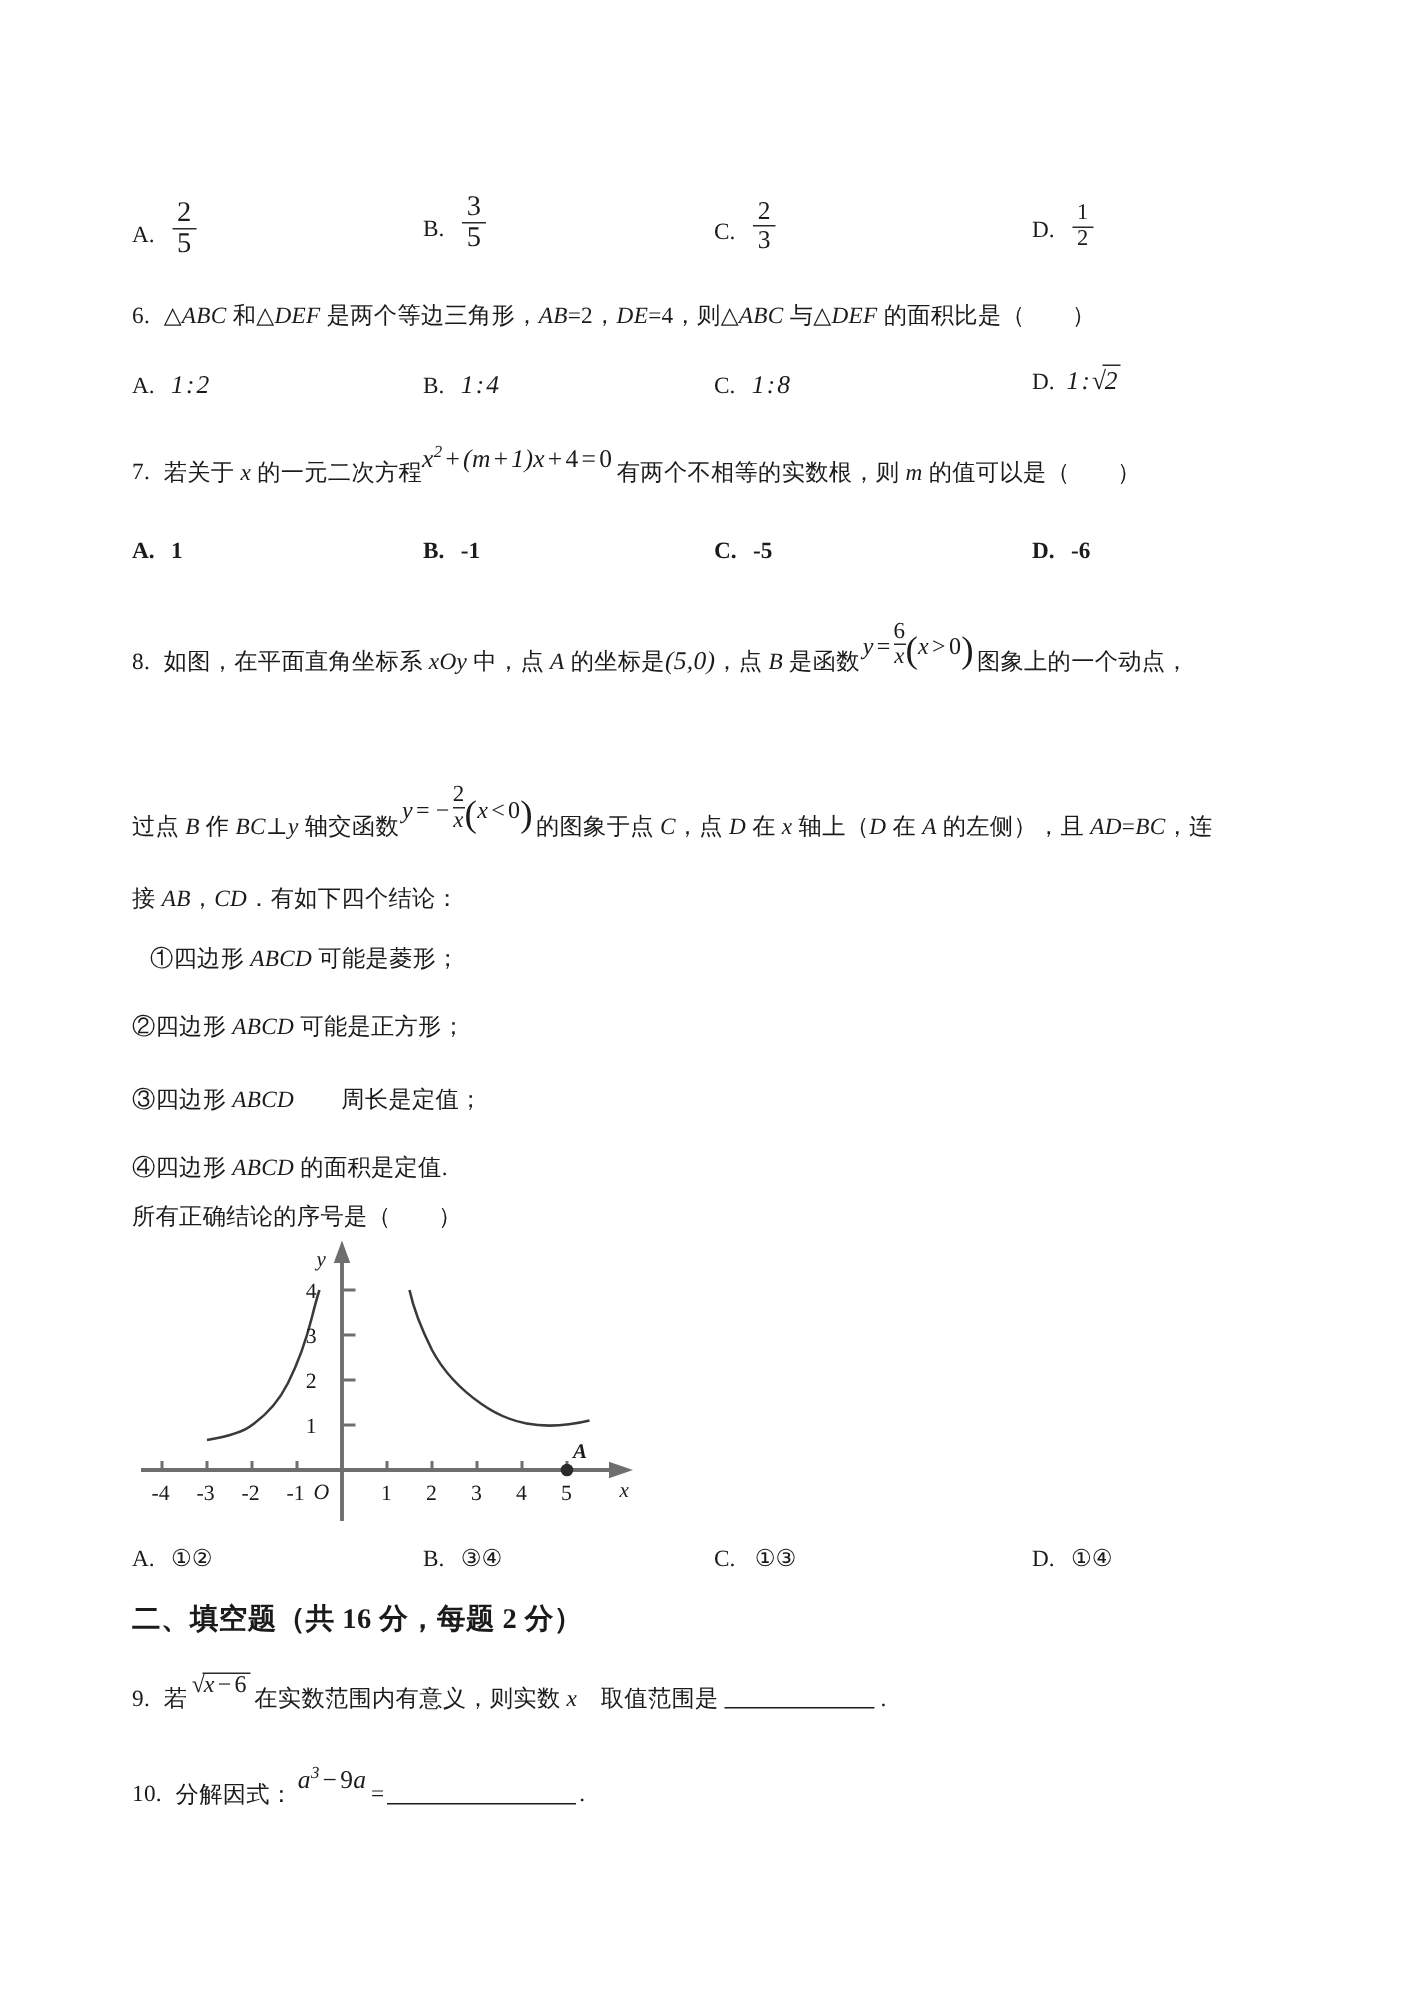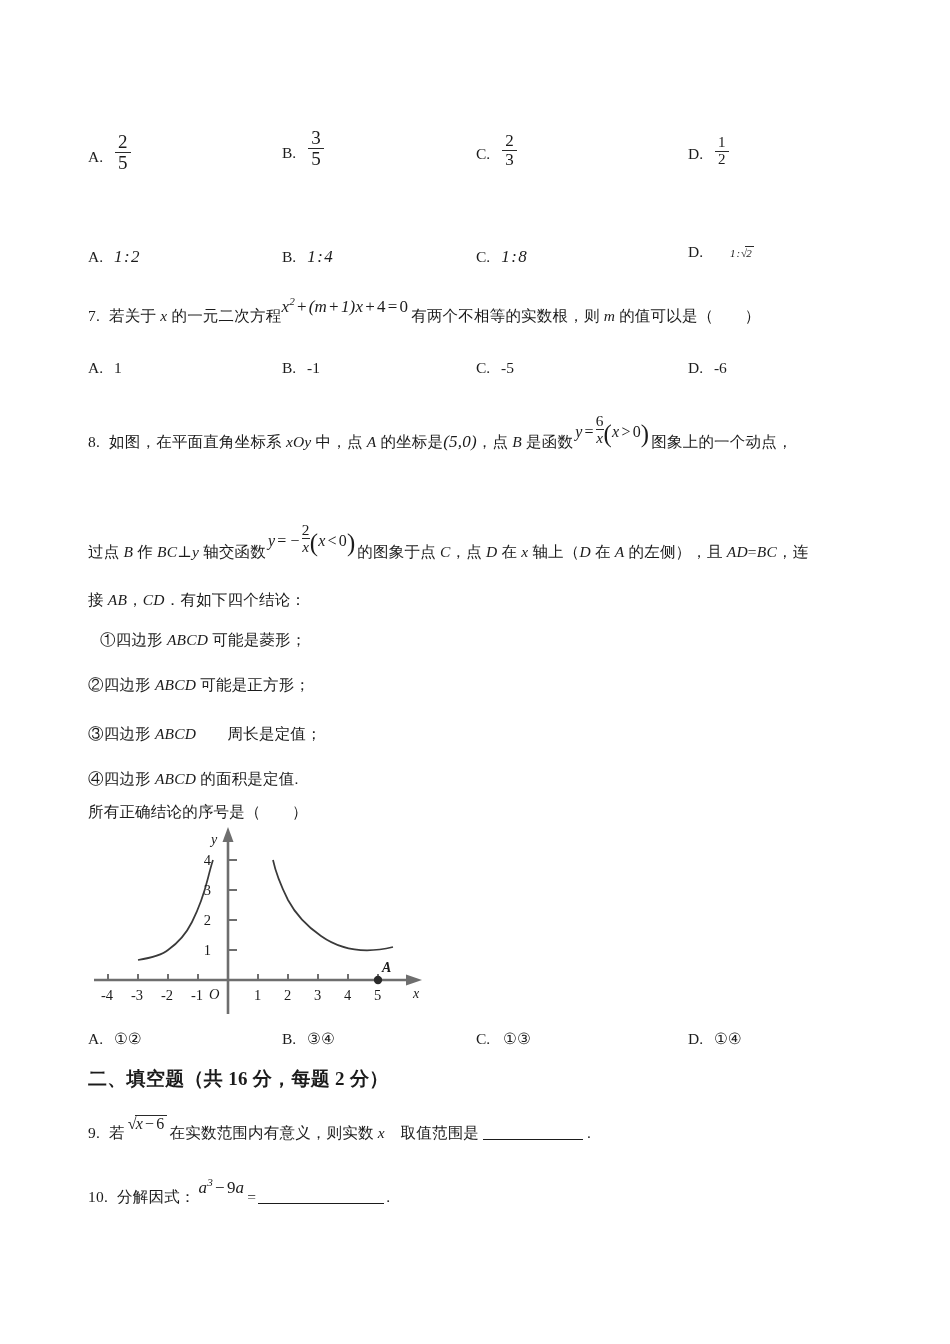--- a/index.html
+++ b/index.html
@@ -132,46 +132,52 @@
 
     <div class="abs" style="left:600px; top:27px;">
       <span class="opt-label">D.</span>
       <span class="bigfrac" style="margin-left:8px; vertical-align:-0.32em; font-size:15px;">
         <span class="num">1</span>
         <span class="den">2</span>
       </span>
     </div>
   </div>
 
+  <div class="abs qline" style="left:88px; top:203px;">
+    <span>6.</span>
+    <span style="margin-left:5px;">
+      <span>△</span><span class="ital">ABC</span> 和<span>△</span><span class="ital">DEF</span> 是两个等边三角形，<span class="ital">AB</span>=2，<span class="ital">DE</span>=4，则<span>△</span><span class="ital">ABC</span> 与<span>△</span><span class="ital">DEF</span> 的面积比是（　　）
+    </span>
+  </div>
 
   <div class="abs" style="left:88px; top:240px; width:790px; height:32px;">
     <div class="abs" style="left:0px; top:7px;text-align:center;">
       <span class="opt-label">A.</span>
       <span class="math" style="margin-left:7px; font-size:17px;">1 : 2</span>
     </div>
     <div class="abs" style="left:194px; top:7px;">
       <span class="opt-label">B.</span>
       <span class="math" style="margin-left:7px; font-size:17px;font-style:italic;">1 : 4</span>
     </div>
     <div class="abs" style="left:388px; top:7px;">
       <span class="opt-label">C.</span>
       <span class="math" style="margin-left:7px; font-size:17px;">1 : 8</span>
     </div>
     <div class="abs" style="left:600px; top:3px;">
       <span class="opt-label">D.</span>
-      <span class="math" style="margin-left:23px; font-size:11px;">1 : <span class="radical"><span class="sign">√</span><span class="rad-body">2</span></span></span>
+      <span class="math" style="margin-left:4px; font-size:17px;">1 : <span class="radical"><span class="sign">√</span><span class="rad-body">2</span></span></span>
     </div>
   </div>
 
   <div class="abs qline" style="left:88px; top:305px;">
     <span>7.</span>
     <span style="margin-left:5px;">若关于 <span class="ital">x</span> 的一元二次方程</span><span class="math" style="position:relative; top:-9px; font-size:17px;">x<span class="sup">2</span><span class="op">+</span>(<span>m</span><span class="op">+</span>1)<span>x</span><span class="op">+</span><span class="num-up">4</span><span class="op">=</span><span class="num-up">0</span></span><span style="margin-left:3px;">有两个不相等的实数根，则 <span class="ital">m</span> 的值可以是（　　）</span>
   </div>
 
-  <div class="abs" style="left:88px; top:357px; width:790px; height:30px;">
+  <div class="abs" style="left:88px; top:357px; width:790px; height:30px;font-weight:bold;">
     <div class="abs opt-label" style="left:0px; top:2px;">
       <span>A.</span>
       <span style="margin-left:7px;">1</span>
     </div>
     <div class="abs opt-label" style="left:194px; top:2px;">
       <span>B.</span>
       <span style="margin-left:7px;">-1</span>
     </div>
     <div class="abs opt-label" style="left:388px; top:2px;">
       <span>C.</span>

